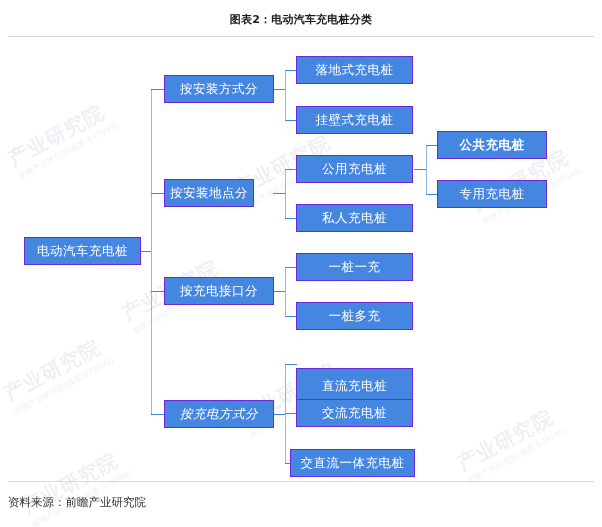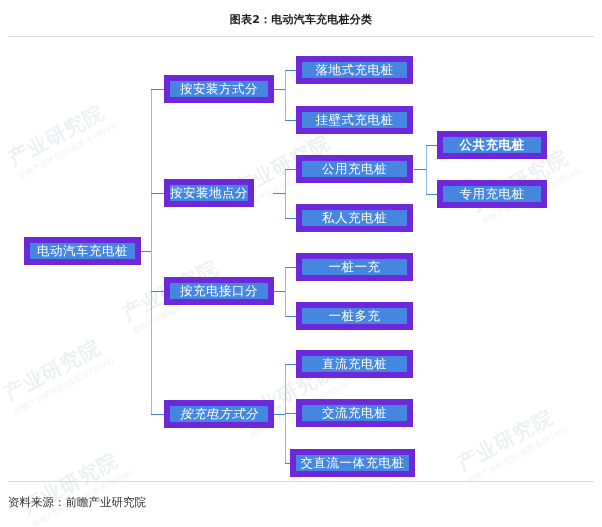--- a/index.html
+++ b/index.html
@@ -82,21 +82,21 @@
     font-size: 8px;
     font-weight: normal;
     letter-spacing: 0;
   }
 
   
   .node {
     position: absolute;
     box-sizing: border-box;
     background: #4486e0;
-    border: 6px solid #6d28d9;
+    border: 1px solid #6d28d9;
     color: #ffffff;
     font-size: 12.5px;
     display: flex;
     align-items: center;
     justify-content: center;
     white-space: nowrap;
     letter-spacing: 0.5px;
     z-index: 3;
   }
 
@@ -200,19 +200,19 @@
 
   <div class="node" style="left:296px; top:155px; width:117px; height:28px;">公用充电桩</div>
   <div class="node" style="left:296px; top:204px; width:117px; height:28px;">私人充电桩</div>
 
   <div class="node" style="left:437px; top:131px; width:110px; height:28px;font-weight:bold;">公共充电桩</div>
   <div class="node" style="left:437px; top:180px; width:110px; height:28px;">专用充电桩</div>
 
   <div class="node" style="left:296px; top:253px; width:117px; height:28px;">一桩一充</div>
   <div class="node" style="left:296px; top:302px; width:117px; height:28px;">一桩多充</div>
 
-  <div class="node" style="left:296px; top:350px; width:117px; height:28px;">直流充电桩</div>
+  <div class="node" style="left:296px; top:368px; width:117px; height:36px;">直流充电桩</div>
   <div class="node" style="left:296px; top:399px; width:117px; height:28px;">交流充电桩</div>
   <div class="node" style="left:290px; top:449px; width:125px; height:28px;">交直流一体充电桩</div>
 
   <div class="footer-left">资料来源：前瞻产业研究院</div>
 
 </div>
 
 </body></html>

